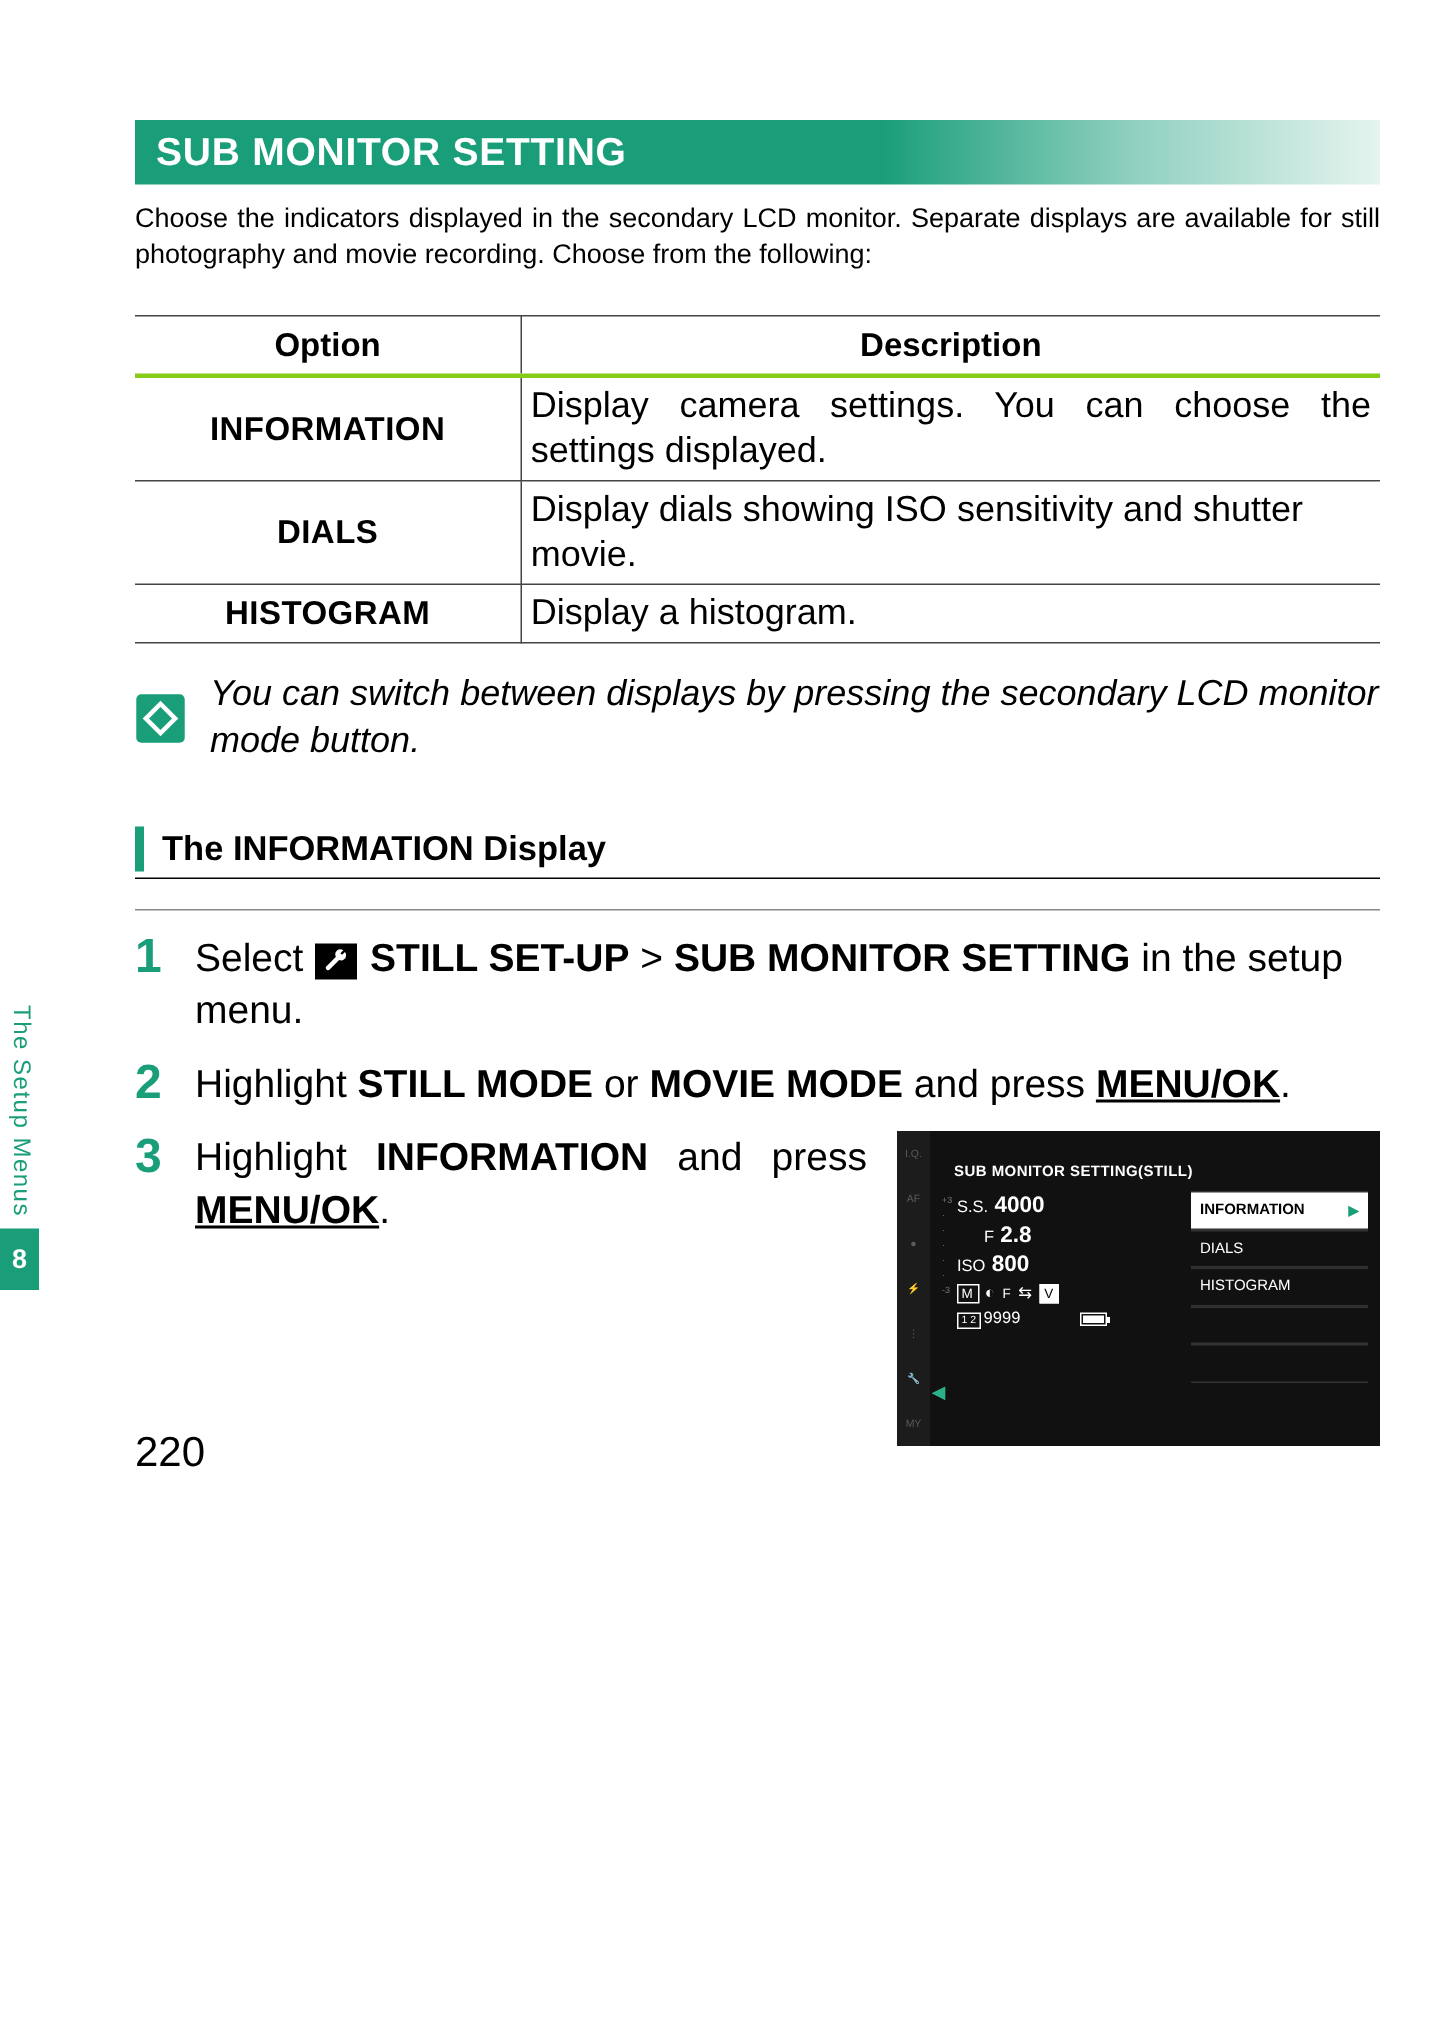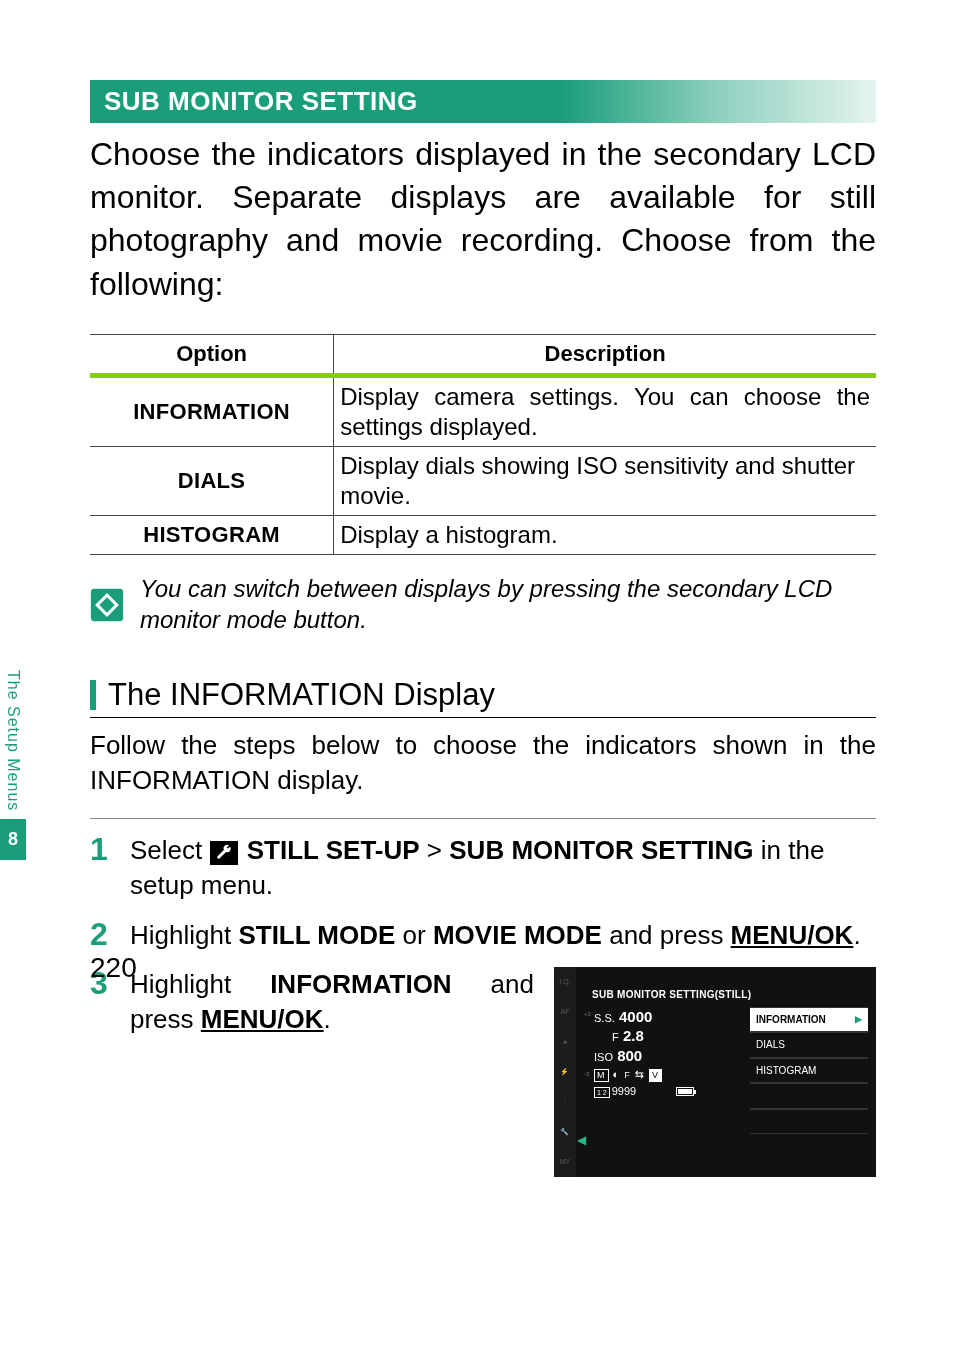--- a/index.html
+++ b/index.html
@@ -1,31 +1,31 @@
 <!DOCTYPE html>
 <html><head>
 <meta charset="utf-8">
 <style>
   * { box-sizing: border-box; margin: 0; padding: 0; }
   html, body { width: 954px; height: 1346px; font-family: "Segoe UI", Arial, sans-serif; background: #fff; color: #000; }
-  .page { position: relative; width: 954px; height: 1034px; padding: 80px 78px 60px 90px; }
+  .page { position: relative; width: 954px; height: 1034px; padding: 80px 34px 60px 90px; }
   .header-bar { background: linear-gradient(to right, #1a9e7a 0%, #1a9e7a 60%, #8fd0bf 80%, #e5f4ef 100%); color: #fff; font-weight: 700; font-size: 26px; padding: 6px 14px; letter-spacing: 0.5px; }
-  .intro { font-size: 32px; line-height: 1.35; margin-top: 10px; text-align: justify; }
+  .intro { font-size: 18px; line-height: 1.35; margin-top: 10px; text-align: justify; }
   table.opts { width: 100%; border-collapse: collapse; margin-top: 28px; }
-  table.opts th { font-size: 22px; font-weight: 700; padding: 6px 4px; border-top: 1px solid #444; border-bottom: 5px solid #84cc16; }
+  table.opts th { font-size: 22px; font-weight: 700; padding: 6px 4px; border-top: 1px solid #444; border-bottom: 3px solid #84cc16; }
   table.opts th:first-child { border-right: 1px solid #444; width: 31%; }
   table.opts td { font-size: 24px; padding: 4px 6px; border-bottom: 1px solid #444; vertical-align: middle; line-height: 1.25; }
   table.opts td.opt { text-align: center; font-weight: 700; font-size: 22px; border-right: 1px solid #444; font-family: Arial, sans-serif; font-stretch: condensed; letter-spacing: 0.3px; }
   table.opts tr:nth-child(2) td.desc { text-align: justify; }
   .note-row { display: flex; align-items: center; gap: 16px; margin-top: 18px; font-style: italic; }
   .note-row svg { flex: 0 0 34px; margin-top: 2px; }
   .note-text { font-size: 24px; line-height: 1.3; }
   .subhead { display: flex; align-items: center; gap: 12px; margin-top: 42px; }
   .subhead .bar { width: 6px; height: 30px; background: #1a9e7a; }
-  .subhead h3 { font-size: 31px; font-weight: 400; }
+  .subhead h3 { font-size: 23px; font-weight: 700; }
   .subrule { border: none; border-bottom: 1.5px solid #000; margin-top: 4px; }
   .follow { font-size: 26px; line-height: 1.35; margin-top: 10px; text-align: justify; }
   .steprule { border: none; border-bottom: 1px solid #888; margin-top: 20px; }
   .step { display: flex; gap: 16px; margin-top: 14px; }
   .step-num { color: #1a9e7a; font-weight: 800; font-size: 32px; line-height: 1; font-family: Arial, sans-serif; min-width: 24px; }
   .step-body { font-size: 26px; line-height: 1.35; flex: 1; }
   .step-body .b { font-weight: 700; }
   .step3-wrap { display: flex; gap: 20px; align-items: flex-start; }
   .step3-text { flex: 1; text-align: justify; }
   .menuok { font-weight: 700; font-family: Arial, sans-serif; font-stretch: condensed; text-decoration: underline; }
@@ -97,21 +97,20 @@
     </svg>
     <p class="note-text">You can switch between displays by pressing the secondary LCD monitor mode button.</p>
   </div>
 
   <div class="subhead">
     <div class="bar"></div>
     <h3>The INFORMATION Display</h3>
   </div>
   <hr class="subrule">
 
-  <p class="follow">Follow the steps below to choose the indicators shown in the INFORMATION display.</p>
 
   <hr class="steprule">
 
   <div class="step">
     <div class="step-num">1</div>
     <div class="step-body">
       <span>Select </span>
       <span class="wrench-box">
         <svg viewBox="0 0 24 24">
             <path fill="#fff" d="M21 6.5a4.5 4.5 0 0 1-6.2 4.16L6.6 18.8a2 2 0 1 1-2.8-2.8l8.14-8.2A4.5 4.5 0 0 1 18.5 2l-2.6 2.6 1.5 1.5L20 3.5c.63.85 1 1.9 1 3z"></path>

